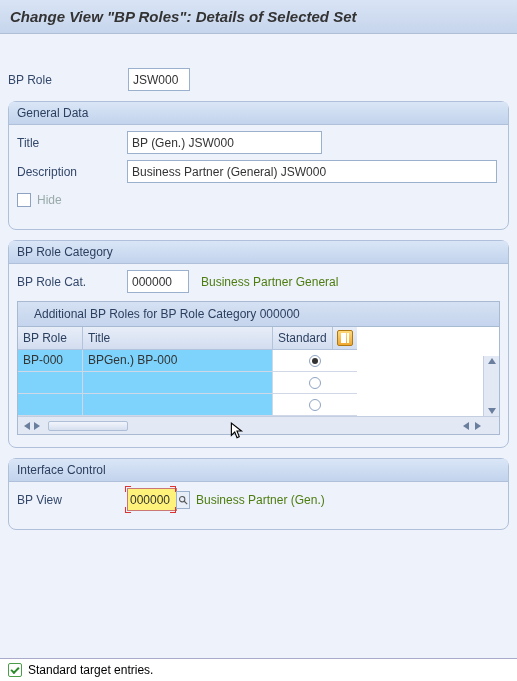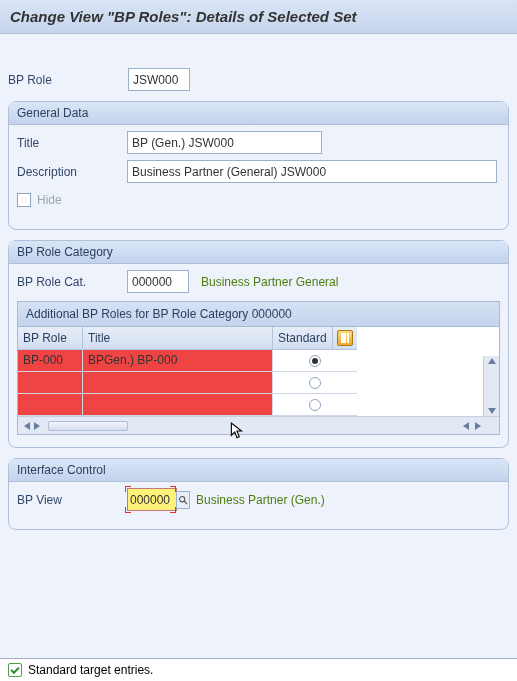--- a/index.html
+++ b/index.html
@@ -78,21 +78,21 @@
     .static-text { color: #4d7c0f; padding-left: 12px; }
     
     .table-wrap {
       border: 1px solid #a8b9d2;
       margin-top: 8px;
       background: #eef2fb;
       position: relative;
     }
     .table-title {
       background: linear-gradient(to bottom, #d5e1f3, #c5d5ed);
-      padding: 5px 8px;
+      padding: 5px 16px;
       color: #2b3f5e;
       border-bottom: 1px solid #a8b9d2;
     }
     .table-grid {
       display: grid;
       grid-template-columns: 65px 190px 60px 24px;
       background: #fff;
     }
     .th {
       background: linear-gradient(to bottom, #e8eef8, #d2ddf0);
@@ -120,21 +120,21 @@
       position:absolute;
       left:3px;top:2px;right:3px;bottom:2px;
       background:linear-gradient(to right,#fff 0,#fff 33%,transparent 33%,transparent 40%,#fff 40%,#fff 66%,transparent 66%,transparent 73%,#fff 73%);
     }
     .td {
       border-right: 1px solid #d0d8e7;
       border-bottom: 1px solid #d0d8e7;
       padding: 3px 5px;
       color: #333;
       min-height: 22px;
-      background:#ef4444;
+      background:#7dd3fc;
     }
     .td-radio {
       border-right: none;
       border-bottom: 1px solid #d0d8e7;
       background:#fff;
       display:flex;align-items:center;justify-content:center;
     }
     .radio {
       width: 12px;height:12px;border:1px solid #8ea3c2;border-radius:50%;background:#fff;display:inline-block;position:relative;
     }

